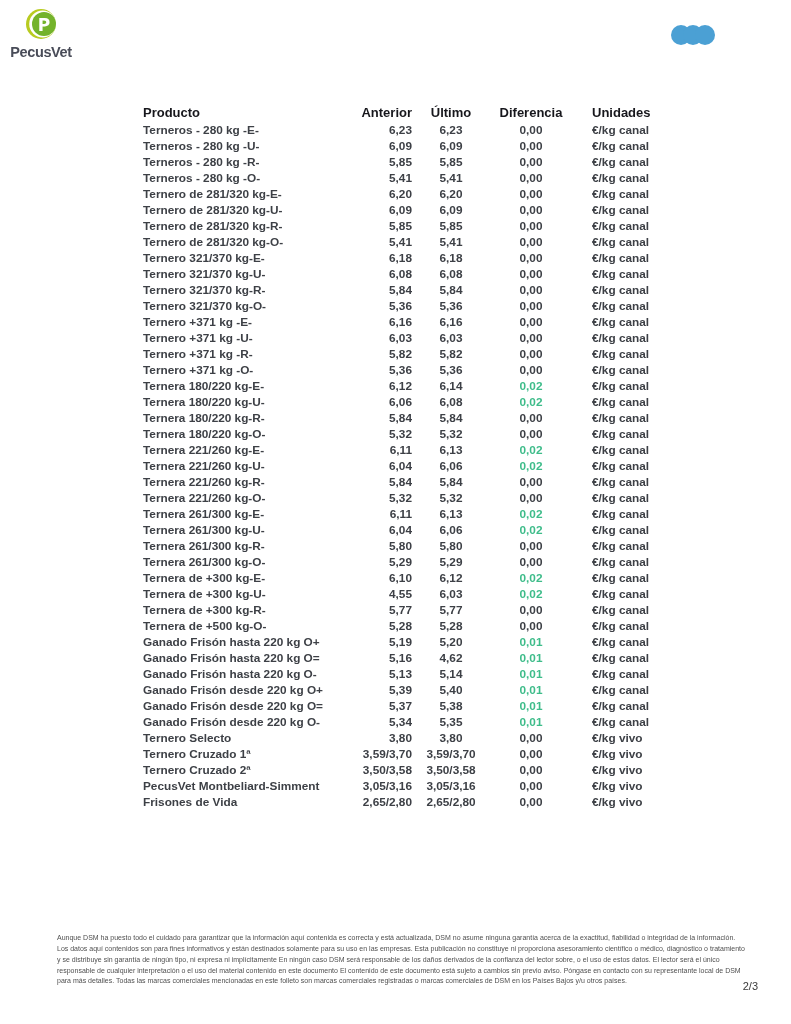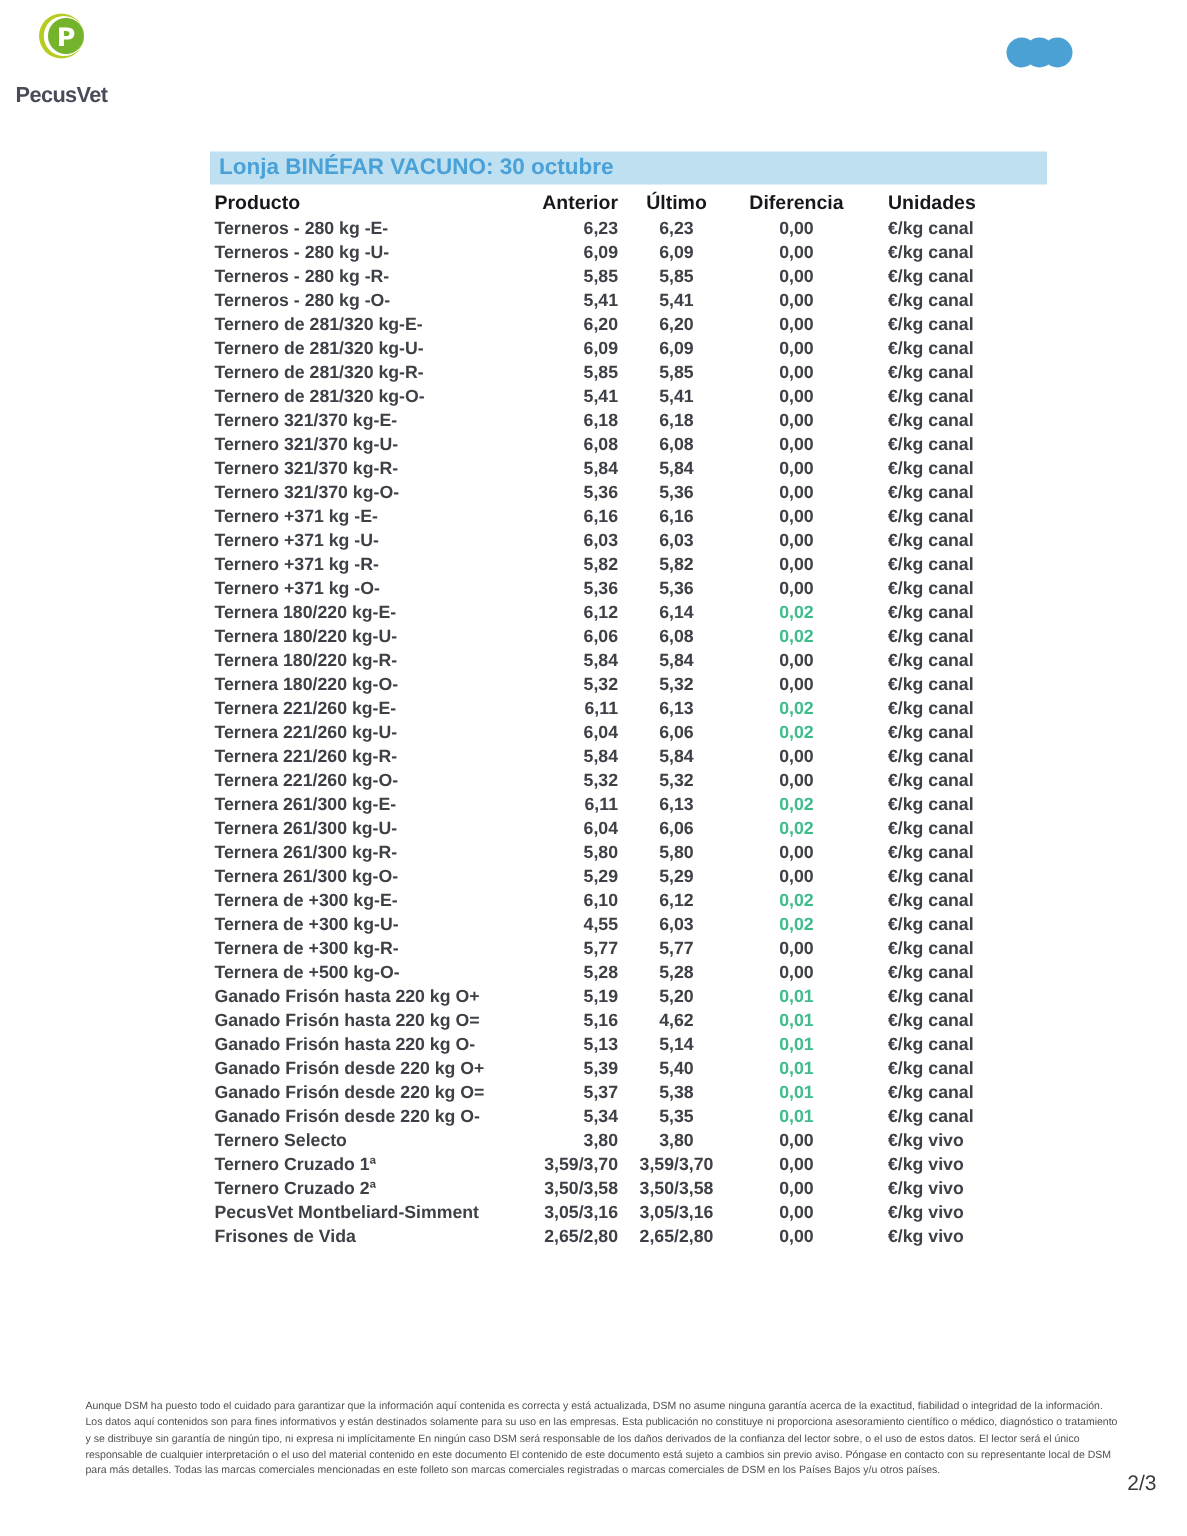--- a/index.html
+++ b/index.html
@@ -2,21 +2,21 @@
 <html><head>
 <meta charset="utf-8">
 <style>
   html,body{margin:0;padding:0;background:#ffffff;}
   body{width:791px;height:1024px;font-family:"Liberation Sans",sans-serif;-webkit-font-smoothing:antialiased;}
   .page{position:relative;width:791px;height:1024px;background:#fff;overflow:hidden;}
 
   
   .logo{position:absolute;left:8px;top:8px;width:66px;text-align:center;}
   .logo svg{display:block;margin:0 auto;}
-  .brand{font-weight:bold;font-size:14.5px;color:#494c58;letter-spacing:-0.4px;margin-top:16px;}
+  .brand{font-weight:bold;font-size:14.5px;color:#494c58;letter-spacing:-0.4px;margin-top:4px;}
 
   
   .dots{position:absolute;left:671px;top:25px;width:46px;height:20px;}
   .dots span{position:absolute;top:0;width:20px;height:20px;border-radius:50%;background:#4ba0d4;}
   .dots span:nth-child(1){left:0;}
   .dots span:nth-child(2){left:12px;}
   .dots span:nth-child(3){left:24px;}
 
   
   .table-block{position:absolute;left:140px;top:101px;width:558px;}
@@ -27,21 +27,21 @@
   .c-prod{text-align:left;padding-left:3px;white-space:nowrap;}
   .c-ant{text-align:right;}
   .c-ult{text-align:center;}
   .c-dif{text-align:center;}
   .c-uni{text-align:left;white-space:nowrap;}
   .cols-header .c-prod{padding-left:3px;}
   .green{color:#3ebc8a;}
 
   
   .footer{position:absolute;left:57px;top:933px;width:690px;font-size:7px;line-height:1.55;color:#4f4f4f;}
-  .page-num{position:absolute;right:20px;top:980px;font-size:14px;color:#3a3a3a;}
+  .page-num{position:absolute;right:33px;top:980px;font-size:11px;color:#3a3a3a;}
 </style>
 </head>
 <body>
 
 <div class="page">
 
   <div class="logo">
     <span>
       <svg width="32" height="32" viewBox="0 0 32 32">
         <circle cx="16" cy="16" r="15" fill="#b8cb20"></circle>
@@ -53,21 +53,20 @@
     <div class="brand">PecusVet</div>
   </div>
 
   <div class="dots">
     <span></span>
     <span></span>
     <span></span>
   </div>
 
   <div class="table-block">
-    <div class="title-bar">Lonja BINÉFAR VACUNO: 30 octubre</div>
 
     <div class="grid cols-header">
       <div class="c-prod">Producto</div>
       <div class="c-ant">Anterior</div>
       <div class="c-ult">Último</div>
       <div class="c-dif">Diferencia</div>
       <div></div>
       <div class="c-uni">Unidades</div>
     </div>
 

